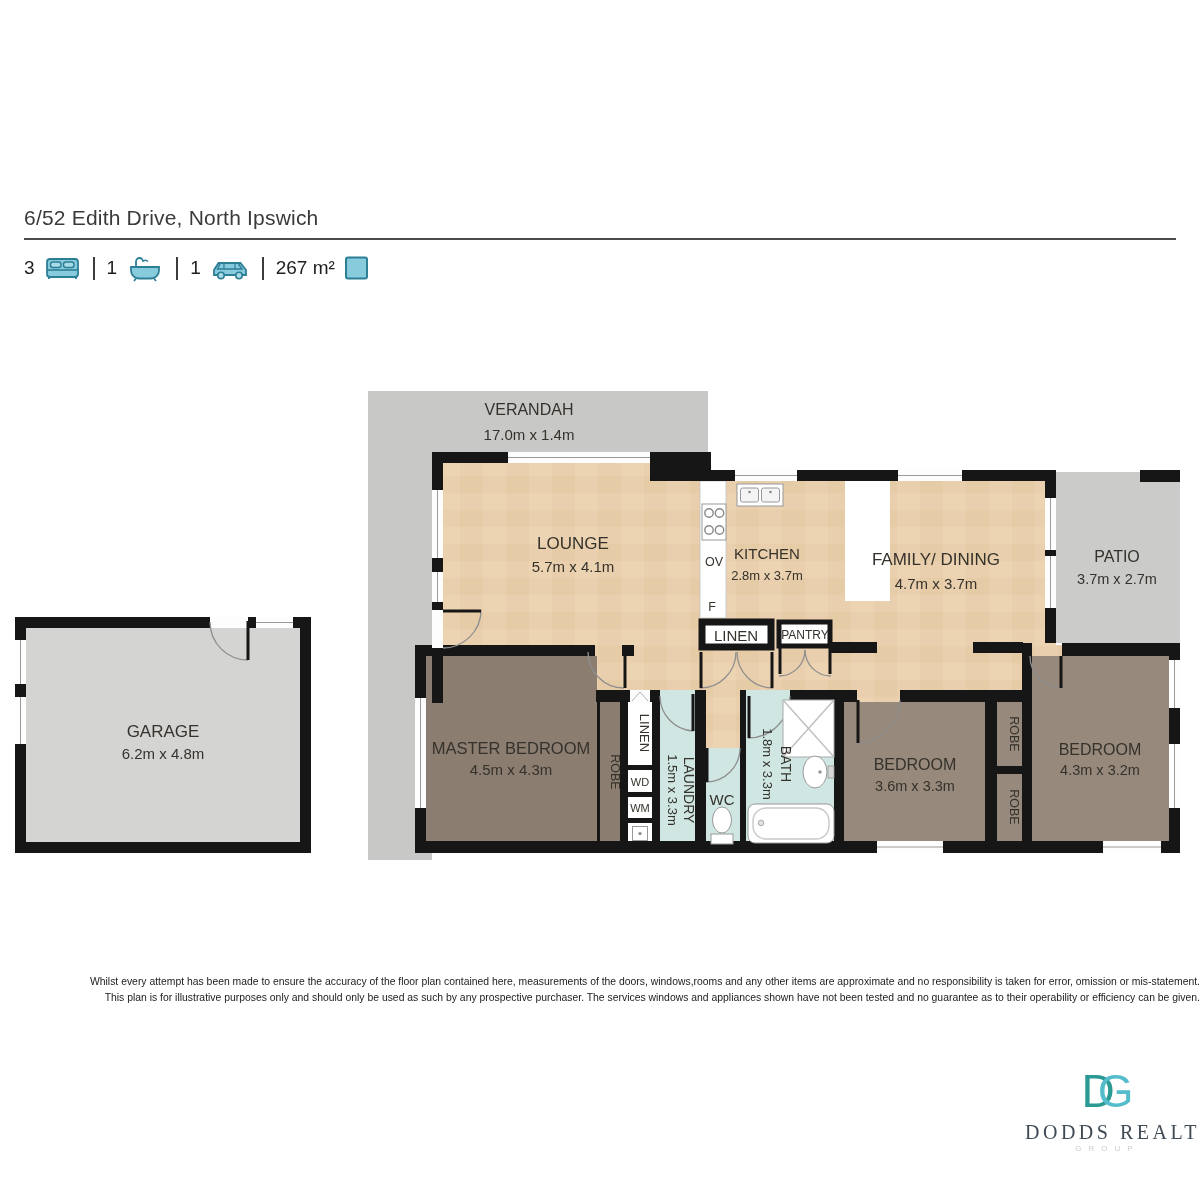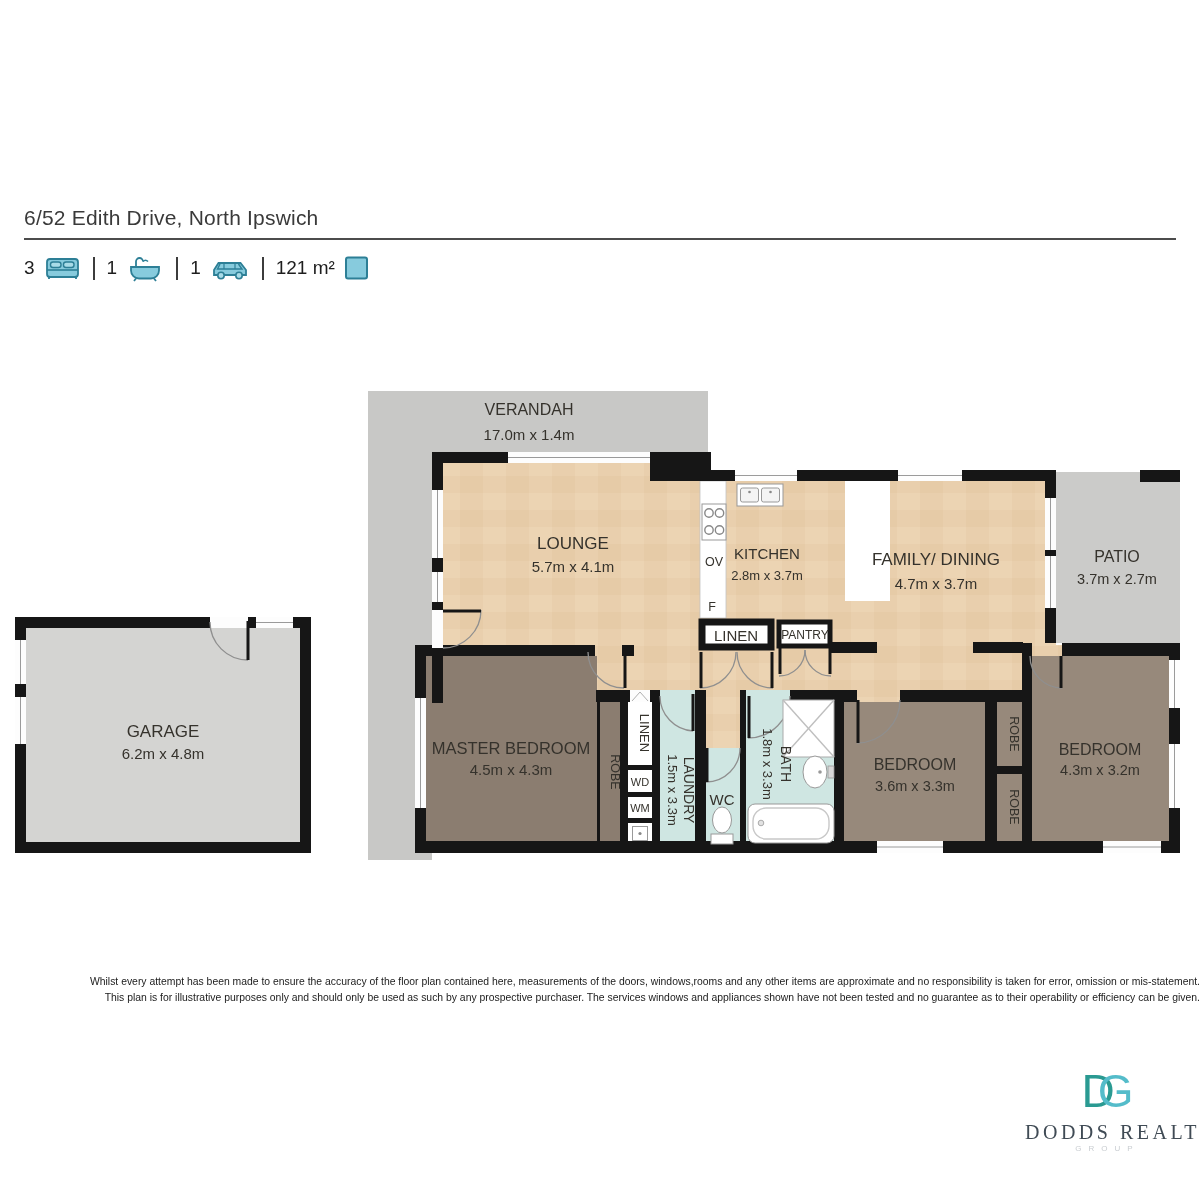--- a/index.html
+++ b/index.html
@@ -51,21 +51,21 @@
     <span class="sep"></span>
     <span class="num">1</span>
     <svg width="40" height="28" viewBox="0 0 40 28">
       <path d="M4 21 v-5 l4.5 -7 h22 l5.5 7 v5 z" fill="#87cbdd" stroke="#2d7f96" stroke-width="1.8"></path>
       <path d="M10 10 l-2.5 5 h24.5 l-3.5 -5" fill="none" stroke="#2d7f96" stroke-width="1.4"></path>
       <path d="M14 15 v-5 M25 15 v-5" stroke="#2d7f96" stroke-width="1.2"></path>
       <circle cx="11" cy="21.5" r="3.2" fill="#a9dce8" stroke="#2d7f96" stroke-width="1.6"></circle>
       <circle cx="29" cy="21.5" r="3.2" fill="#a9dce8" stroke="#2d7f96" stroke-width="1.6"></circle>
     </svg>
     <span class="sep"></span>
-    <span class="num">121 m²</span>
+    <span class="num">267 m²</span>
     <svg width="25" height="26" viewBox="0 0 25 26">
       <rect x="2" y="2.5" width="21" height="21" rx="2" fill="#87cbdd" stroke="#2d7f96" stroke-width="2"></rect>
     </svg>
   </div>
 
   <svg class="plan-svg" width="1200" height="1200" viewBox="0 0 1200 1200">
     <defs>
       <pattern id="timber" width="46" height="34" patternUnits="userSpaceOnUse">
         <rect width="46" height="34" fill="#e9cfad"></rect>
         <rect x="0" y="0" width="23" height="17" fill="#e3c6a0" opacity="0.45"></rect>

